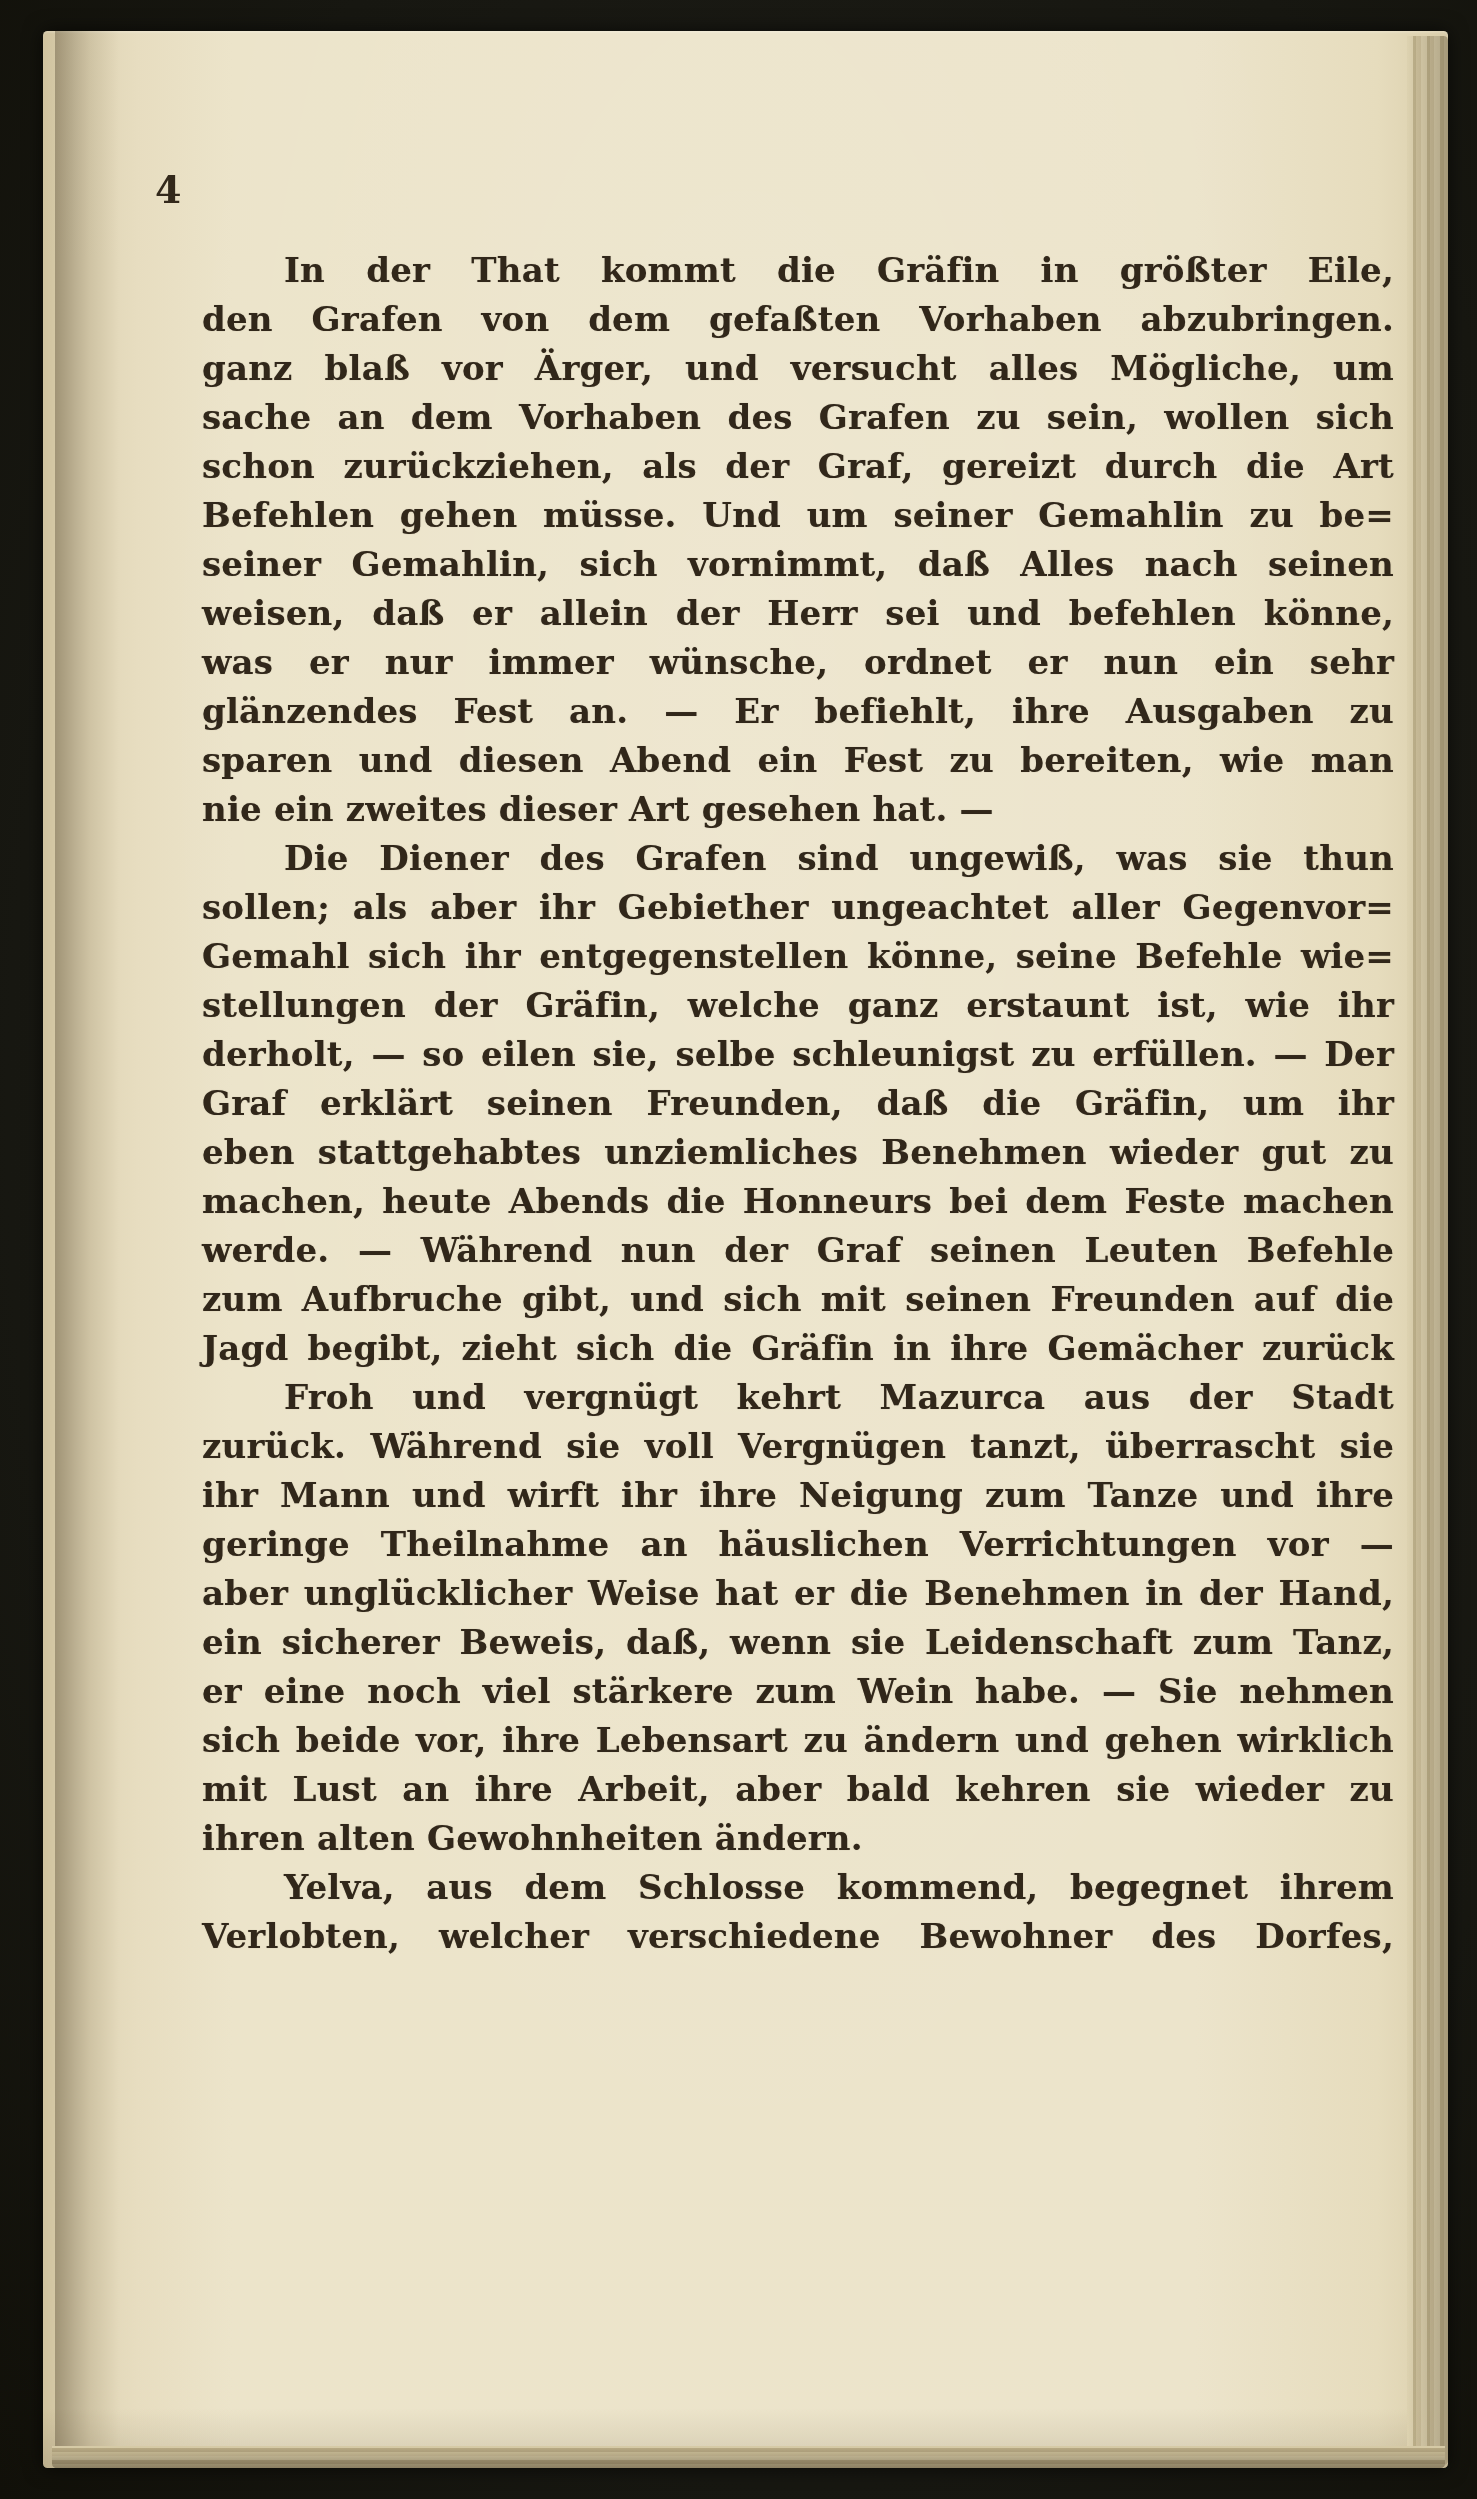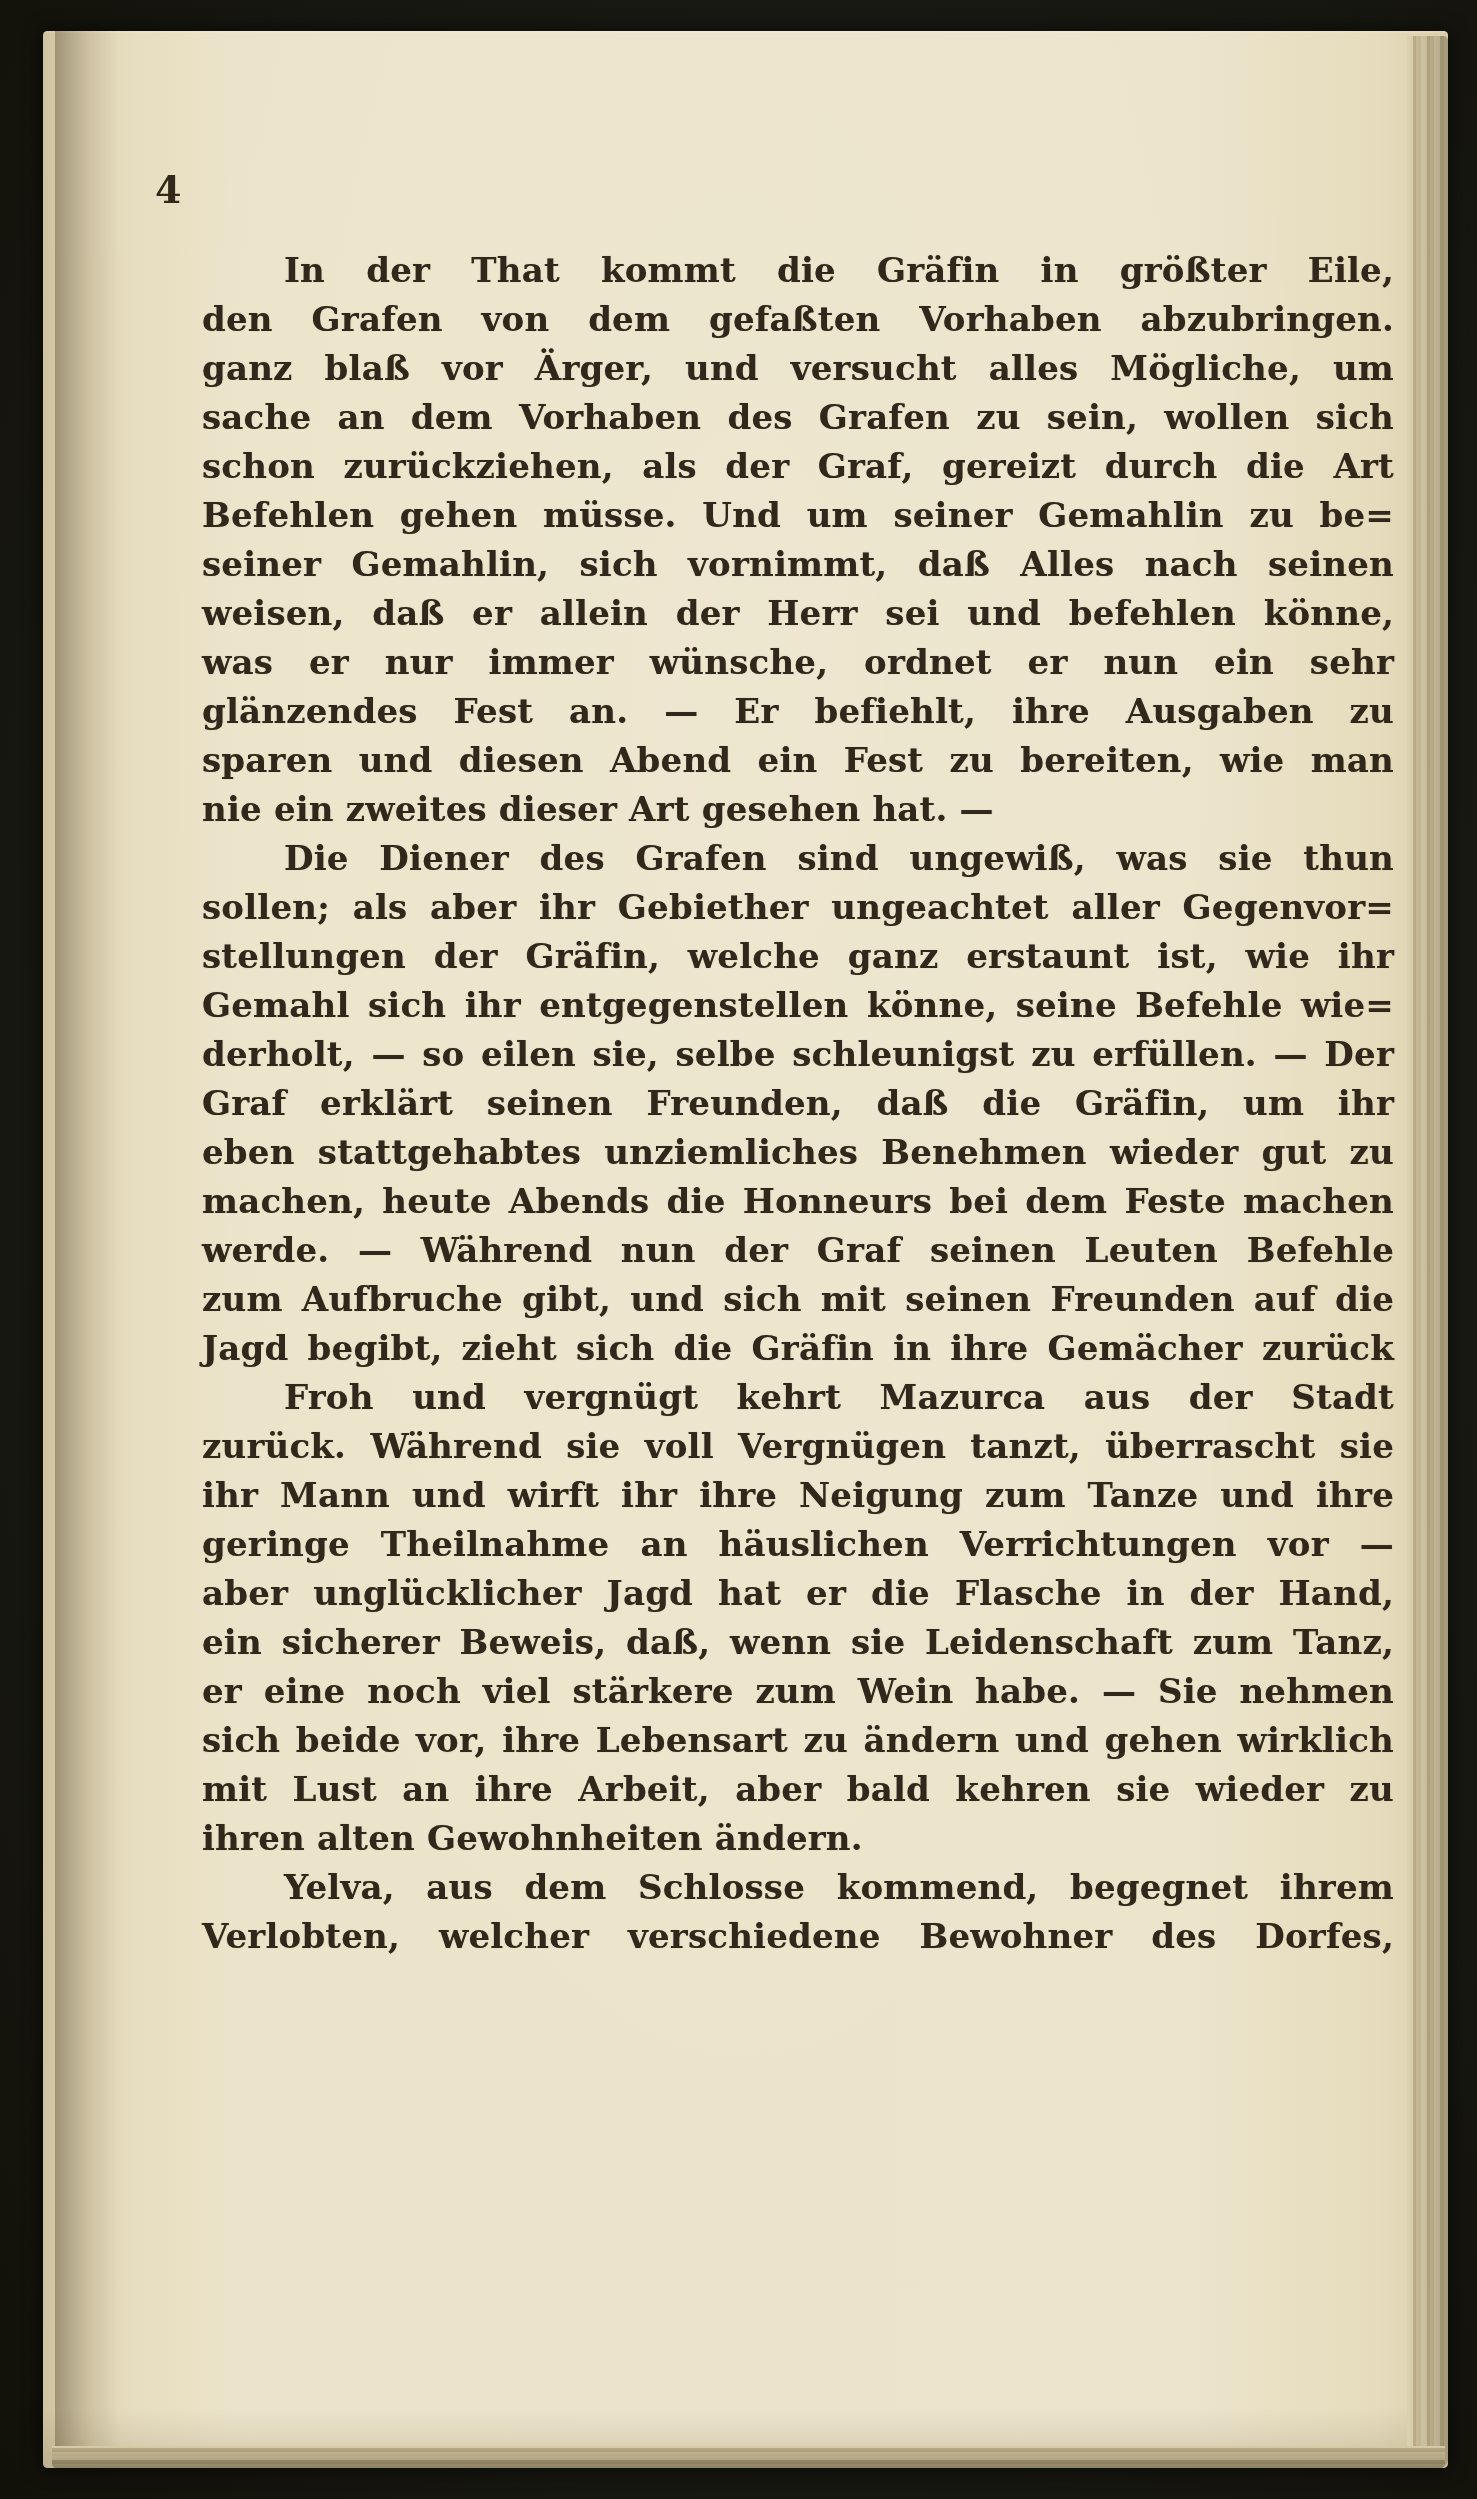--- a/index.html
+++ b/index.html
@@ -111,34 +111,34 @@
         <div class="line">schon zurückziehen, als der Graf, gereizt durch die Art</div>
         <div class="line">Befehlen gehen müsse. Und um seiner Gemahlin zu be=</div>
         <div class="line">seiner Gemahlin, sich vornimmt, daß Alles nach seinen</div>
         <div class="line">weisen, daß er allein der Herr sei und befehlen könne,</div>
         <div class="line">was er nur immer wünsche, ordnet er nun ein sehr</div>
         <div class="line">glänzendes Fest an. — Er befiehlt, ihre Ausgaben zu</div>
         <div class="line">sparen und diesen Abend ein Fest zu bereiten, wie man</div>
         <div class="line last">nie ein zweites dieser Art gesehen hat. —</div>
         <div class="line indent">Die Diener des Grafen sind ungewiß, was sie thun</div>
         <div class="line">sollen; als aber ihr Gebiether ungeachtet aller Gegenvor=</div>
+        <div class="line">Gemahl sich ihr entgegenstellen könne, seine Befehle wie=</div>
         <div class="line">stellungen der Gräfin, welche ganz erstaunt ist, wie ihr</div>
-        <div class="line">Gemahl sich ihr entgegenstellen könne, seine Befehle wie=</div>
         <div class="line">derholt, — so eilen sie, selbe schleunigst zu erfüllen. — Der</div>
         <div class="line">Graf erklärt seinen Freunden, daß die Gräfin, um ihr</div>
         <div class="line">eben stattgehabtes unziemliches Benehmen wieder gut zu</div>
         <div class="line">machen, heute Abends die Honneurs bei dem Feste machen</div>
         <div class="line">werde. — Während nun der Graf seinen Leuten Befehle</div>
         <div class="line">zum Aufbruche gibt, und sich mit seinen Freunden auf die</div>
         <div class="line">Jagd begibt, zieht sich die Gräfin in ihre Gemächer zurück</div>
         <div class="line indent">Froh und vergnügt kehrt Mazurca aus der Stadt</div>
         <div class="line">zurück. Während sie voll Vergnügen tanzt, überrascht sie</div>
         <div class="line">ihr Mann und wirft ihr ihre Neigung zum Tanze und ihre</div>
         <div class="line">geringe Theilnahme an häuslichen Verrichtungen vor —</div>
-        <div class="line">aber unglücklicher Jagd hat er die Flasche in der Hand,</div>
+        <div class="line">aber unglücklicher Weise hat er die Benehmen in der Hand,</div>
         <div class="line">ein sicherer Beweis, daß, wenn sie Leidenschaft zum Tanz,</div>
         <div class="line">er eine noch viel stärkere zum Wein habe. — Sie nehmen</div>
         <div class="line">sich beide vor, ihre Lebensart zu ändern und gehen wirklich</div>
         <div class="line">mit Lust an ihre Arbeit, aber bald kehren sie wieder zu</div>
         <div class="line last">ihren alten Gewohnheiten ändern.</div>
         <div class="line indent">Yelva, aus dem Schlosse kommend, begegnet ihrem</div>
         <div class="line">Verlobten, welcher verschiedene Bewohner des Dorfes,</div>
       </div>
   </div>
 </div>

